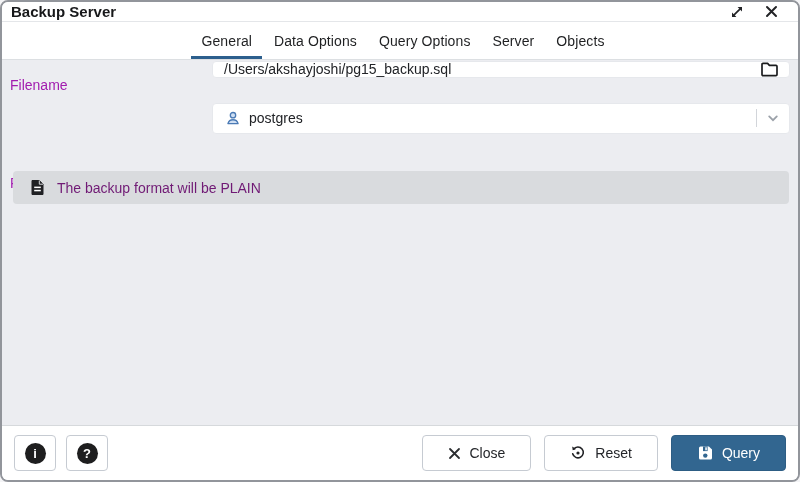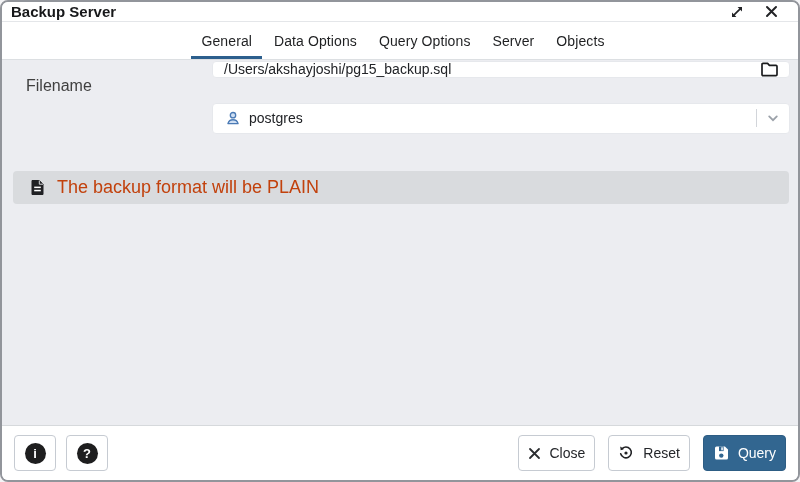--- a/index.html
+++ b/index.html
@@ -48,21 +48,21 @@
     content:''; position:absolute; left:1px; right:1px; bottom:0;
     height:3px; background:#2c5f8d;
   }
 
   
   .content { flex:1 1 auto; position:relative; background:#ecedf1; }
 
   .form-row { position:absolute; left:0; right:0; display:flex; align-items:center; }
   .row-filename { top:9px; }
   .row-role { top:58px; }
-  .field-label { position:absolute; left:24px; font-size:16px; color:#404040; }
+  .field-label { position:absolute; left:8px; font-size:14px; color:#a21caf; }
 
   .text-field {
     position:absolute; left:210px; width:578px; height:17px;
     background:#ffffff; border:1px solid #e6e8ec; border-radius:4px;
     display:flex; align-items:center;
     padding:0 10px 0 0;
   }
   .text-field input {
     flex:1; height:100%; border:none; outline:none;
     font-family:"Liberation Sans","DejaVu Sans",sans-serif;
@@ -79,36 +79,36 @@
   }
   .select-value { font-size:14px; color:#212327; }
   .select-sep { width:1px; height:18px; background:#d2d5da; margin-left:auto; }
 
   .message {
     position:absolute; top:111px; left:11px; width:776px; height:33px;
     background:#d9dbde; border-radius:4px;
     display:flex; align-items:center; gap:13px;
     padding:0 17px;
   }
-  .message-text { font-size:18px; color:#c2410c; }
+  .message-text { font-size:14px; color:#701a75; }
 
   
   .footer {
     height:55px; background:#ffffff;
     border-top:1px solid #d6d9dc;
     display:flex; align-items:center;
     padding:0 12px; gap:10px;
     flex:0 0 auto;
   }
   .btn {
     height:36px; border:1px solid #c6cbd2; border-radius:4px;
     background:#ffffff; font-family:inherit;
     font-size:14px; color:#24262a;
     display:inline-flex; align-items:center; justify-content:center; gap:9px;
-    padding:0 9px; cursor:pointer;
+    padding:0 25px; cursor:pointer;
   }
   .btn-icon-only { width:42px; padding:0; }
   .icon-circle {
     width:21px; height:21px; border-radius:50%;
     background:#1e1e1f; color:#ffffff;
     display:flex; align-items:center; justify-content:center;
     font-size:13px; font-weight:700;
   }
   .footer-right { margin-left:auto; display:inline-flex; gap:13px; }
   .btn-primary {

